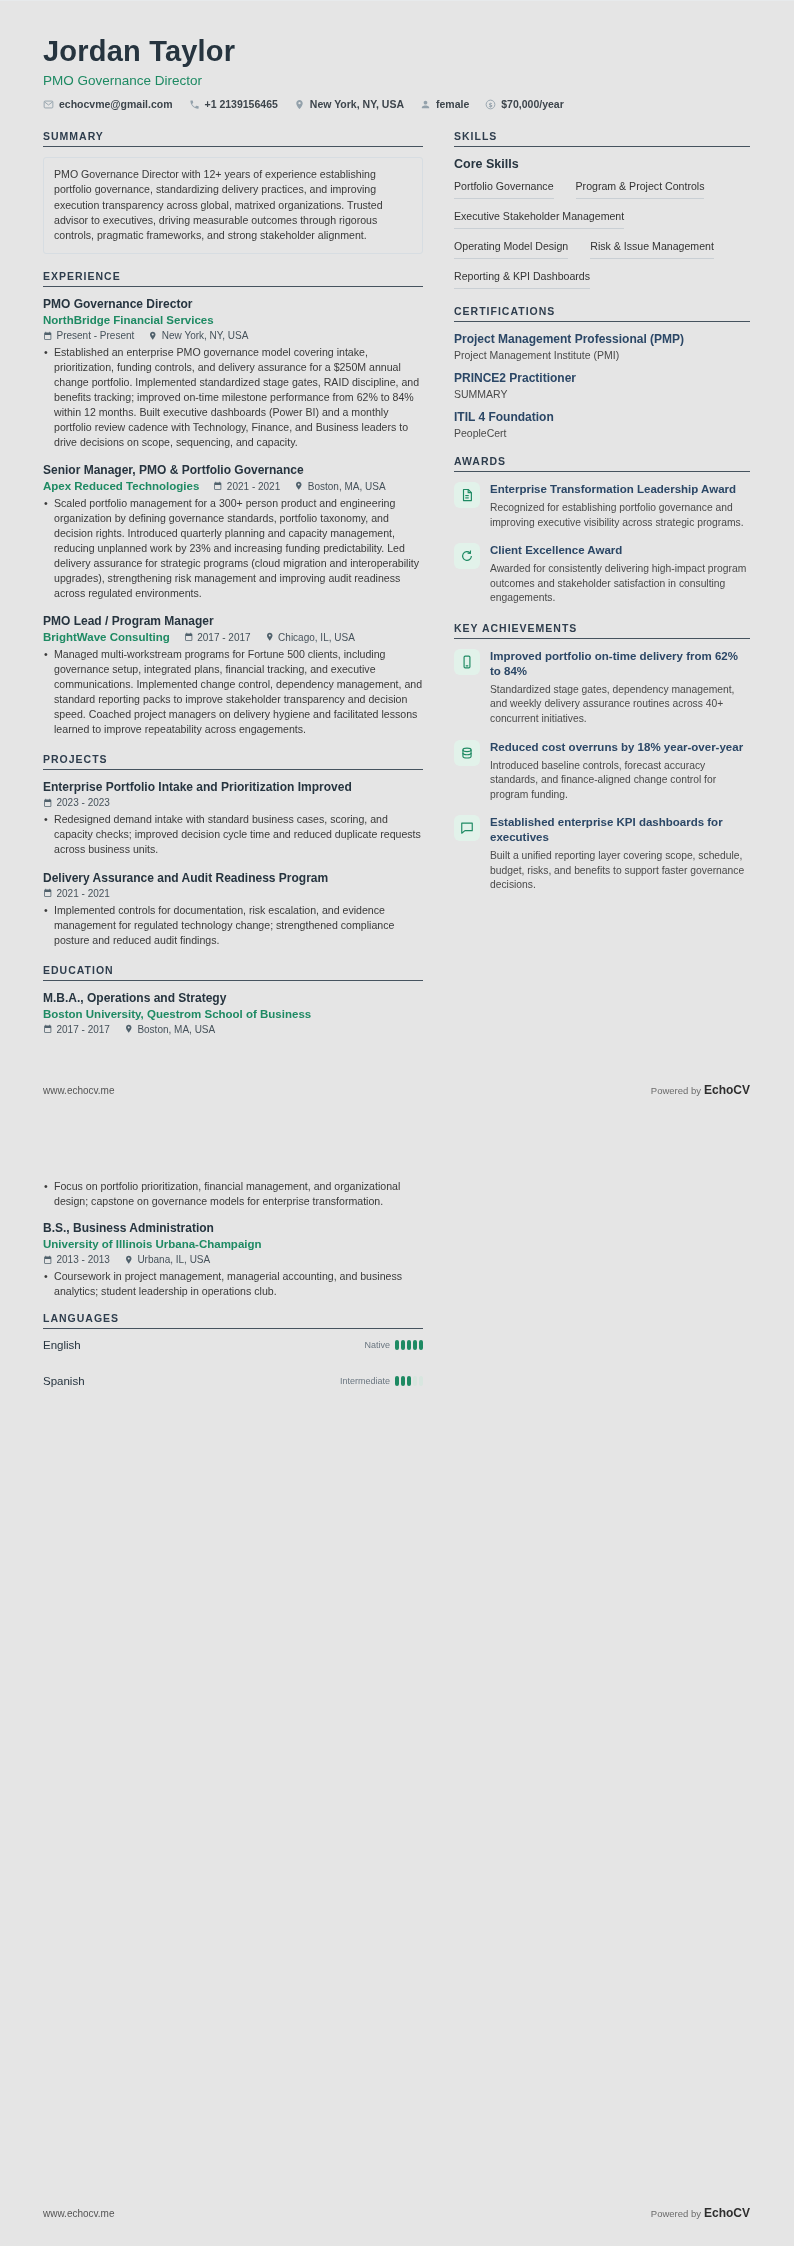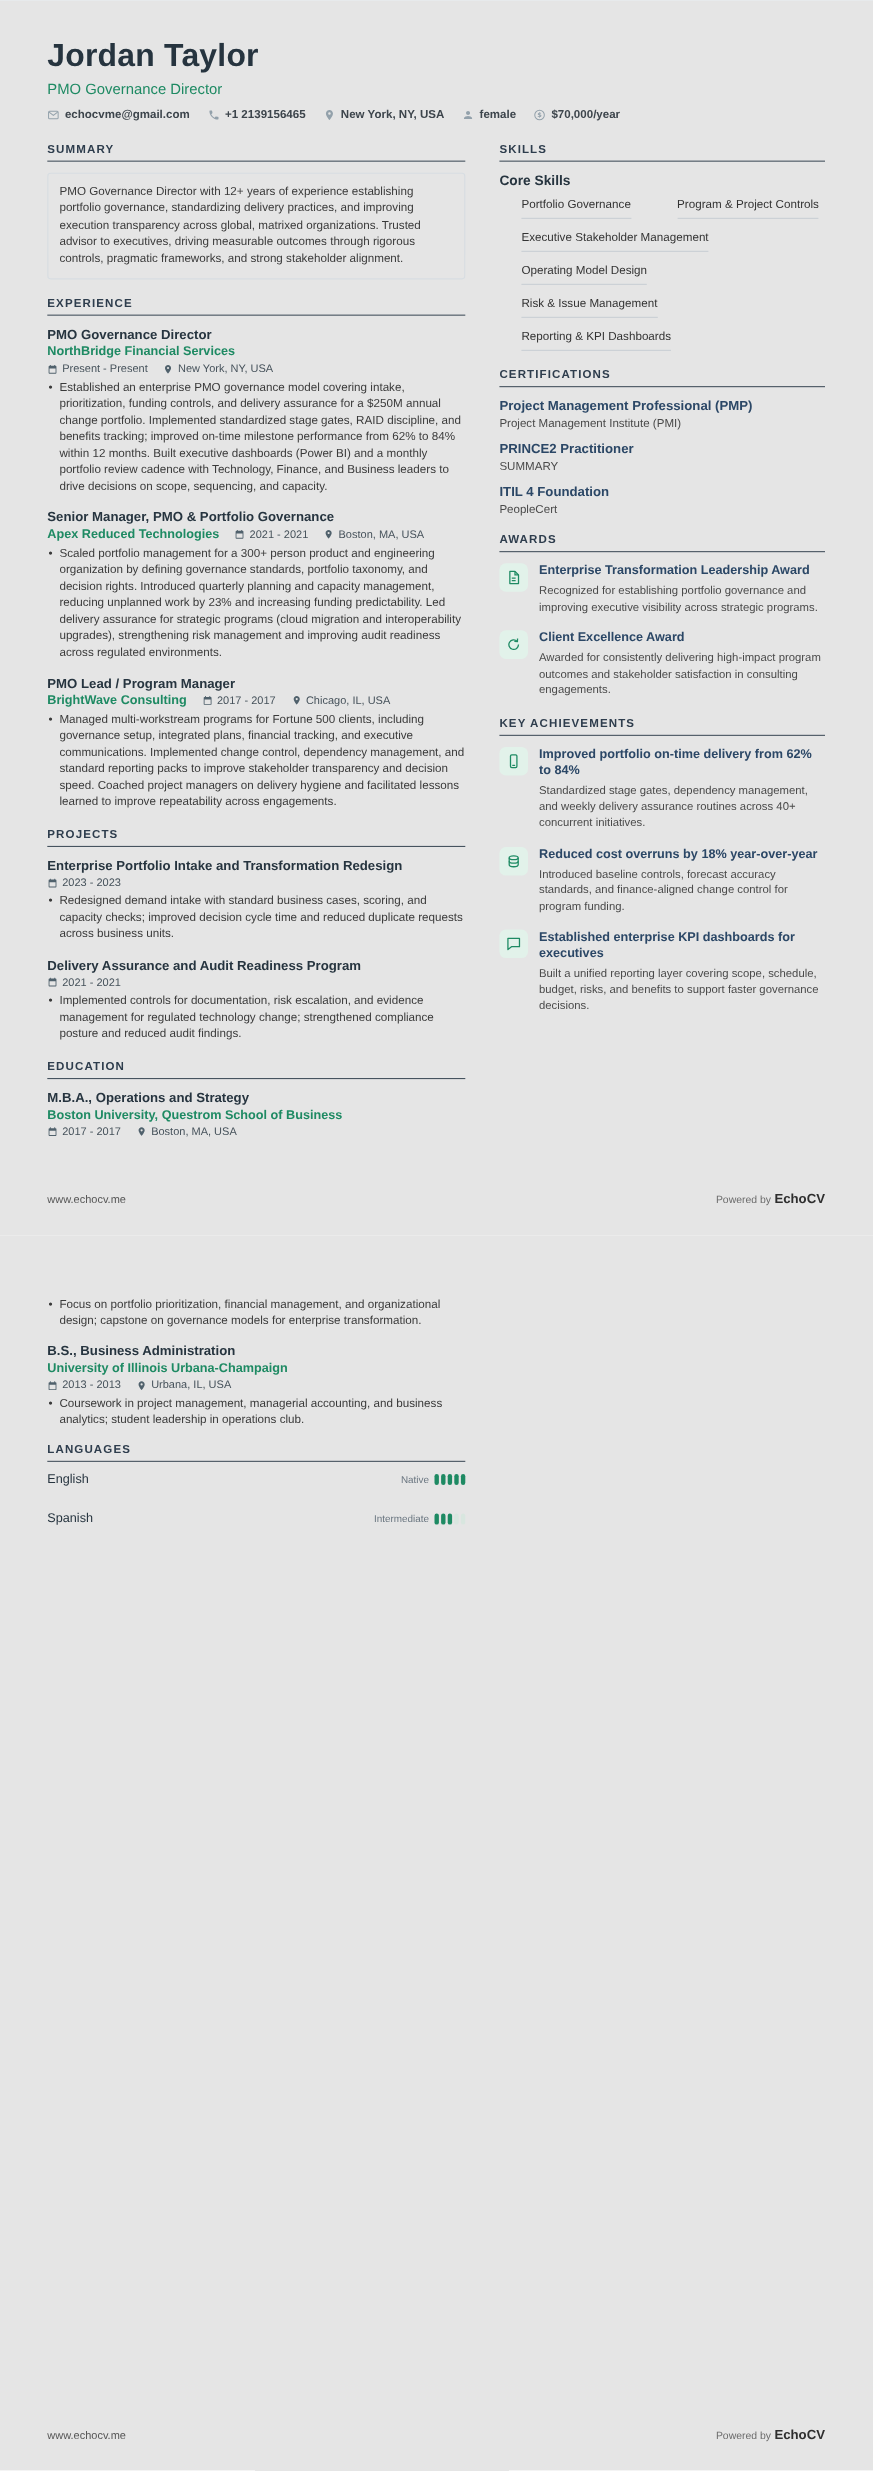--- a/index.html
+++ b/index.html
@@ -35,21 +35,21 @@
   .meta { display:inline-flex; align-items:center; gap:4px; font-size:10px; color:#46525b; }
   .meta .ic-s { color:#50616c; }
 
   ul.bullets { list-style:none; margin-top:2px; }
   ul.bullets li { position:relative; padding-left:11px; font-size:10.6px; line-height:1.42; color:var(--body); margin-top:2px; }
   ul.bullets li::before { content:"•"; position:absolute; left:1px; color:#3a3a3a; }
 
   
   .group-title { font-size:12.5px; font-weight:700; color:var(--heading); margin-bottom:9px; }
   .tags { display:flex; flex-wrap:wrap; gap:11px 22px; }
-  .tag { font-size:10.6px; color:#333; padding-bottom:6px; border-bottom:1px solid #c9cfd4;margin-left:20px; }
+  .tag { font-size:10.6px; color:#333; padding-bottom:6px; border-bottom:1px solid #c9cfd4; }
 
   .cert { margin-bottom:10px; }
   .cert-name { font-size:12px; font-weight:600; color:var(--item-title); }
   .cert-issuer { font-size:10.5px; color:var(--muted); margin-top:3px; }
 
   .card { display:flex; gap:10px; margin-bottom:13px; }
   .card-ic { width:26px; height:26px; flex:none; border-radius:6px; background:#e2f2ea; display:flex; align-items:center; justify-content:center; color:var(--accent); }
   .card-body { flex:1; }
   .card-title { font-size:11.5px; font-weight:600; color:var(--item-title); line-height:1.3; margin-bottom:4px; }
   .card-desc { font-size:10.3px; color:var(--muted); line-height:1.42; }
@@ -239,21 +239,21 @@
             <ul class="bullets">
               <li>Managed multi-workstream programs for Fortune 500 clients, including governance setup, integrated plans, financial tracking, and executive communications. Implemented change control, dependency management, and standard reporting packs to improve stakeholder transparency and decision speed. Coached project managers on delivery hygiene and facilitated lessons learned to improve repeatability across engagements.</li>
             </ul>
           </article>
         </section>
 
         <section class="sec-block">
           <h2 class="sec">PROJECTS</h2>
 
           <article class="job">
-            <h3 class="job-name">Enterprise Portfolio Intake and Transformation Redesign</h3>
+            <h3 class="job-name">Enterprise Portfolio Intake and Prioritization Improved</h3>
             <div class="co-line">
               <span class="meta">
                   <svg class="ic-s">
                     <use href="#icon-calendar"></use>
                   </svg>
                   <span>2023 - 2023</span>
                 </span>
             </div>
             <ul class="bullets">
               <li>Redesigned demand intake with standard business cases, scoring, and capacity checks; improved decision cycle time and reduced duplicate requests across business units.</li>

